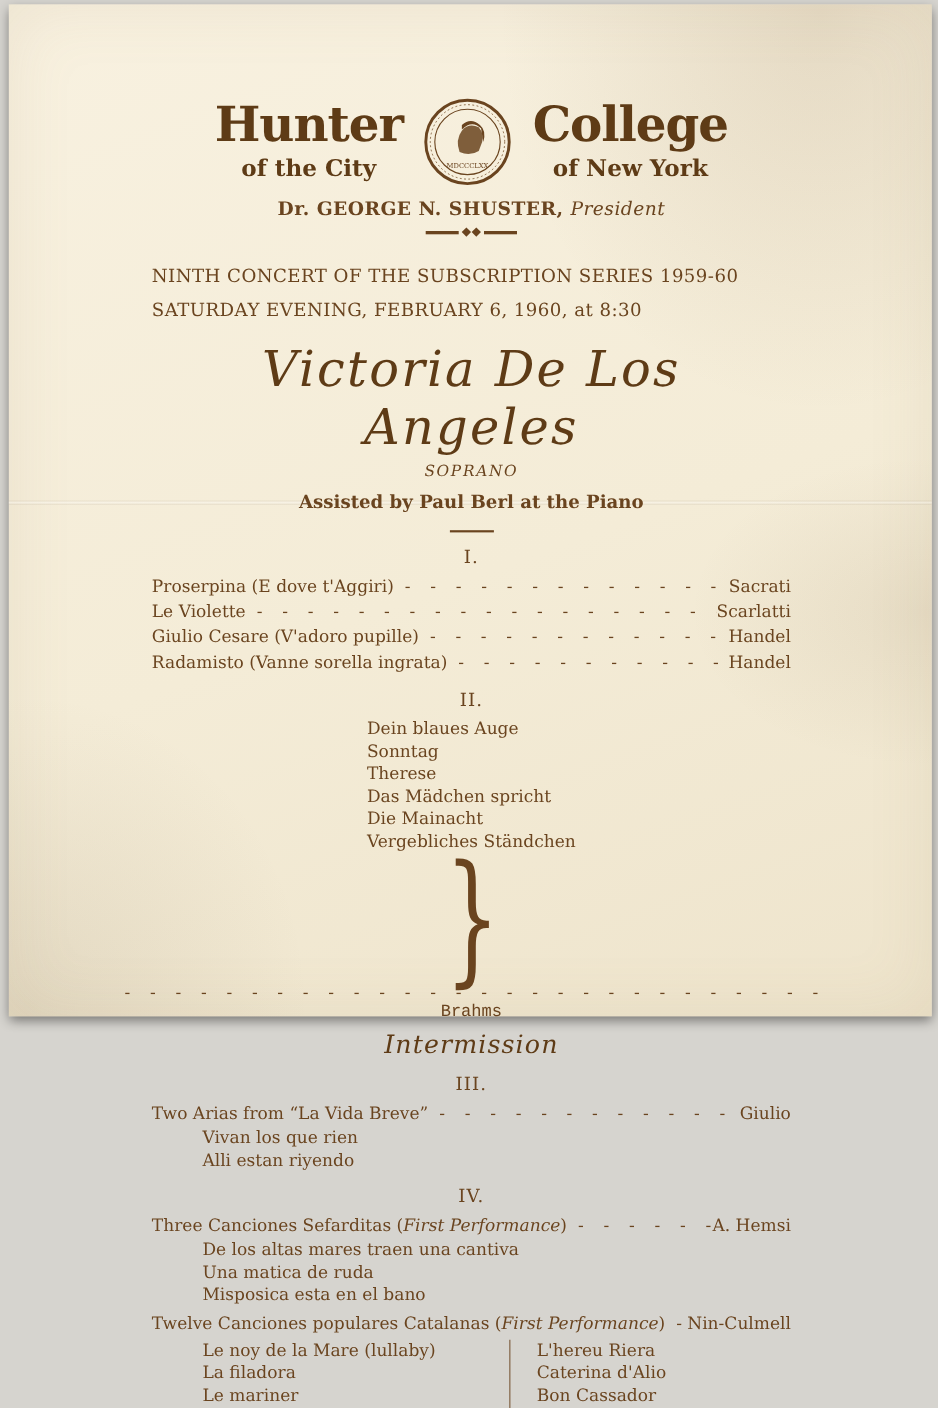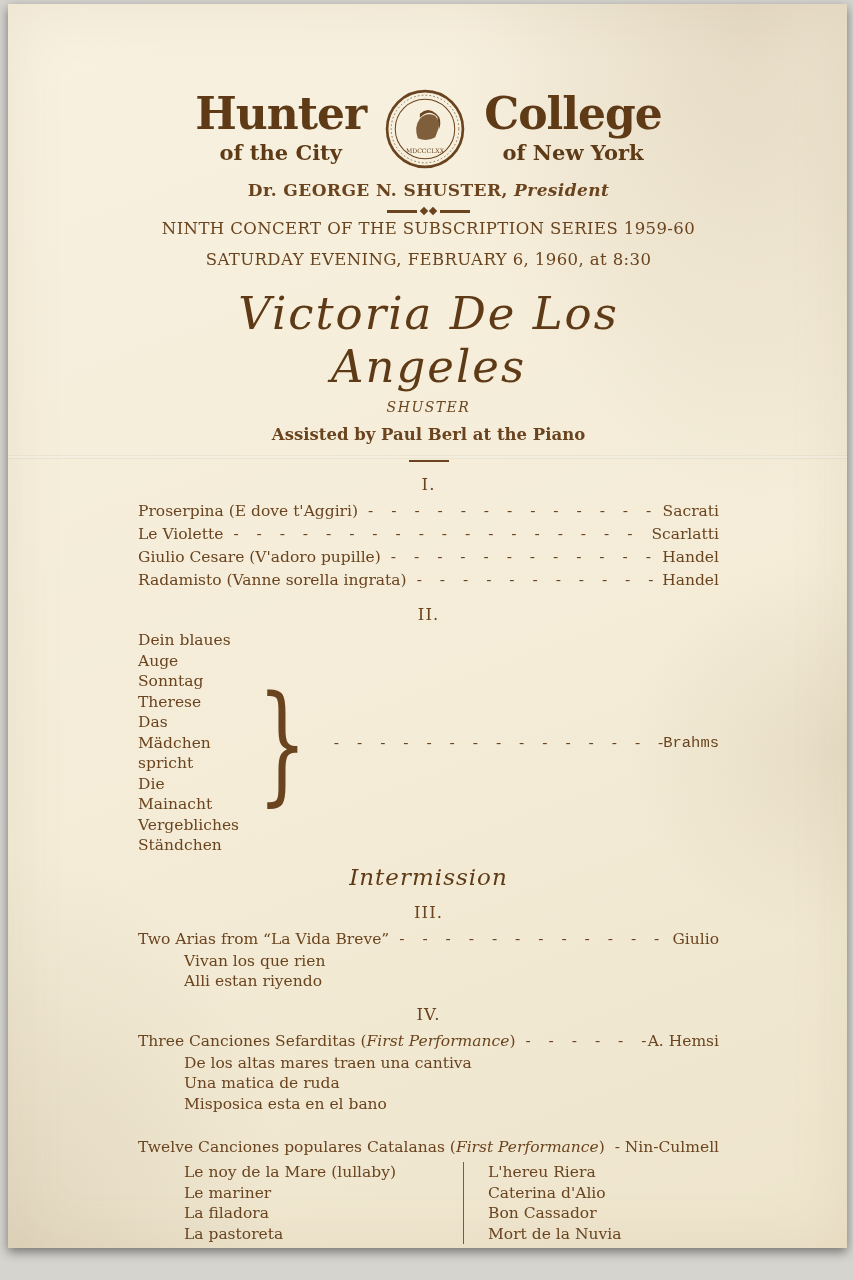--- a/index.html
+++ b/index.html
@@ -4,21 +4,21 @@
 <style>
   * { margin:0; padding:0; box-sizing:border-box; }
   html,body { width:853px; height:1280px; }
   body {
     background:#d6d4cf;
     font-family:"DejaVu Serif", serif;
     position:relative;
     overflow:hidden;
   }
   .paper {
-    position:absolute; left:8px; top:4px; width:839px; height:1244px;
+    position:absolute; left:8px; top:4px; width:839px; height:920px;
     color:#6a441f;
     background:
       radial-gradient(ellipse at 88% 1%, rgba(140,110,70,.16), transparent 28%),
       radial-gradient(ellipse at 2% 99%, rgba(120,100,70,.12), transparent 22%),
       radial-gradient(ellipse at 99% 60%, rgba(130,105,70,.10), transparent 18%),
       linear-gradient(160deg, #f8f1e0 0%, #f4ecd7 55%, #eee4cc 100%);
     box-shadow: 0 4px 10px rgba(0,0,0,.45), inset 0 0 60px rgba(160,130,90,.12);
   }
   .crease {
     position:absolute; left:0; right:0; top:451px; height:4px;
@@ -27,43 +27,43 @@
   .content { position:relative; padding:88px 128px 0 130px; }
 
   
   .masthead { display:flex; justify-content:center; align-items:flex-start; gap:18px; }
   .mast-col { display:flex; flex-direction:column; align-items:center; }
   .mast-name { font-size:44px; font-weight:bold; line-height:1.02; color:#5e3b16; letter-spacing:-1px; }
   .mast-sub { font-size:21px; font-weight:bold; margin-top:3px; color:#5e3b16; }
   .seal { width:82px; height:82px; margin-top:-4px; flex:0 0 auto; }
 
   .president { text-align:center; font-size:17px; font-weight:bold; letter-spacing:.4px; margin-top:10px; }
-  .president i { font-weight:bold; }
+  .president i { font-weight:normal; }
 
   .orn-divider { display:flex; align-items:center; justify-content:center; gap:5px; margin-top:8px; }
   .orn-line { width:30px; height:3px; background:#6a441f; }
   .orn-diamond { width:6px; height:6px; background:#6a441f; transform:rotate(45deg); margin:0 -1px; }
 
-  .caps-block { text-align:center; font-size:16.5px; letter-spacing:.4px; line-height:1.85; }
+  .caps-block { margin-top:22px; font-size:16.5px; letter-spacing:.4px; line-height:1.85; }
 
   .artist { text-align:center; font-style:italic; font-size:45px; letter-spacing:2px; margin-top:12px; color:#5e3b16; }
   .voice { text-align:center; font-style:italic; font-size:14px; letter-spacing:1.5px; margin-top:6px; }
   .accompanist { text-align:center; font-weight:bold; font-size:16.5px; margin-top:10px; }
   .mini-rule { width:40px; height:2px; background:#6a441f; margin:16px auto 0; }
 
   .program-title { text-align:center; font-style:italic; font-size:30px; letter-spacing:1px; margin-top:14px; color:#5e3b16; }
 
   .numeral { text-align:center; font-size:16.5px; letter-spacing:1px; margin-top:13px; margin-bottom:6px; }
   .prog-row { display:flex; align-items:flex-end; font-size:15.5px; line-height:23px; }
   .prog-title { white-space:nowrap; }
   .prog-title i { white-space:nowrap; }
   .leader { flex:1 1 auto; min-width:0; overflow:hidden; white-space:nowrap; text-align:right; word-spacing:13px; padding:0 10px; }
   .prog-composer { white-space:nowrap; }
 
-  .song-group { display:flex; align-items:center; margin-top:2px; }
+  .song-group { display:flex; align-items:center; margin-top:2px;flex-direction:column; }
   .song-list { list-style:none; font-size:15.5px; line-height:20.5px; }
   .brace { display:block; font-size:130px; line-height:118px; transform:scaleX(.6); margin:0 0 0 2px; }
   .brace::before { content:"}"; }
 
   .intermission { text-align:center; font-style:italic; font-size:23px; letter-spacing:1px; margin-top:8px; color:#5e3b16; }
 
   .sub-list { list-style:none; margin-left:46px; font-size:15.5px; line-height:20.5px; }
 
   .two-col { display:flex; margin-left:46px; margin-top:3px; }
   .col-left { list-style:none; width:280px; border-right:1px solid rgba(106,68,31,.85); font-size:15.5px; line-height:20.5px; }
@@ -106,21 +106,21 @@
       <span class="orn-diamond"></span>
       <span class="orn-line"></span>
     </div>
 
     <div class="caps-block">
       <div>NINTH CONCERT OF THE SUBSCRIPTION SERIES 1959-60</div>
       <div>SATURDAY EVENING, FEBRUARY 6, 1960, at 8:30</div>
     </div>
 
     <div class="artist">Victoria De Los Angeles</div>
-    <div class="voice">SHUSTER</div>
+    <div class="voice">SOPRANO</div>
     <div class="accompanist">Assisted by Paul Berl at the Piano</div>
     <div class="mini-rule"></div>
 
 
     <div class="numeral">I.</div>
     <div class="prog-row">
       <span class="prog-title">Proserpina (E dove t'Aggiri)</span>
       <span class="leader">- - - - - - - - - - - - - - - - - - - - - - - - - - - -</span>
       <span class="prog-composer">Sacrati</span>
     </div>
@@ -173,30 +173,30 @@
       <span class="prog-title"><span>Three Canciones Sefarditas (</span><i>First Performance</i><span>)</span></span>
       <span class="leader">- - - - - - - - - - - - - - - - - - - - - - - - - - - -</span>
       <span class="prog-composer">A. Hemsi</span>
     </div>
     <ul class="sub-list">
       <li>De los altas mares traen una cantiva</li>
       <li>Una matica de ruda</li>
       <li>Misposica esta en el bano</li>
     </ul>
 
-    <div class="prog-row" style="margin-top:22px;">
+    <div class="prog-row" style="margin-top:4px;">
       <span class="prog-title"><span>Twelve Canciones populares Catalanas (</span><i>First Performance</i><span>)</span></span>
       <span class="leader">- - - - - - - - - - - - - - - - - - - - - - - - - - - -</span>
       <span class="prog-composer">Nin-Culmell</span>
     </div>
     <div class="two-col">
       <ul class="col-left">
         <li>Le noy de la Mare (lullaby)</li>
+        <li>La filadora</li>
         <li>Le mariner</li>
-        <li>La filadora</li>
         <li>La pastoreta</li>
 
       </ul>
       <ul class="col-right">
         <li>L'hereu Riera</li>
         <li>Caterina d'Alio</li>
         <li>Bon Cassador</li>
         <li>Mort de la Nuvia</li>
 
       </ul>

